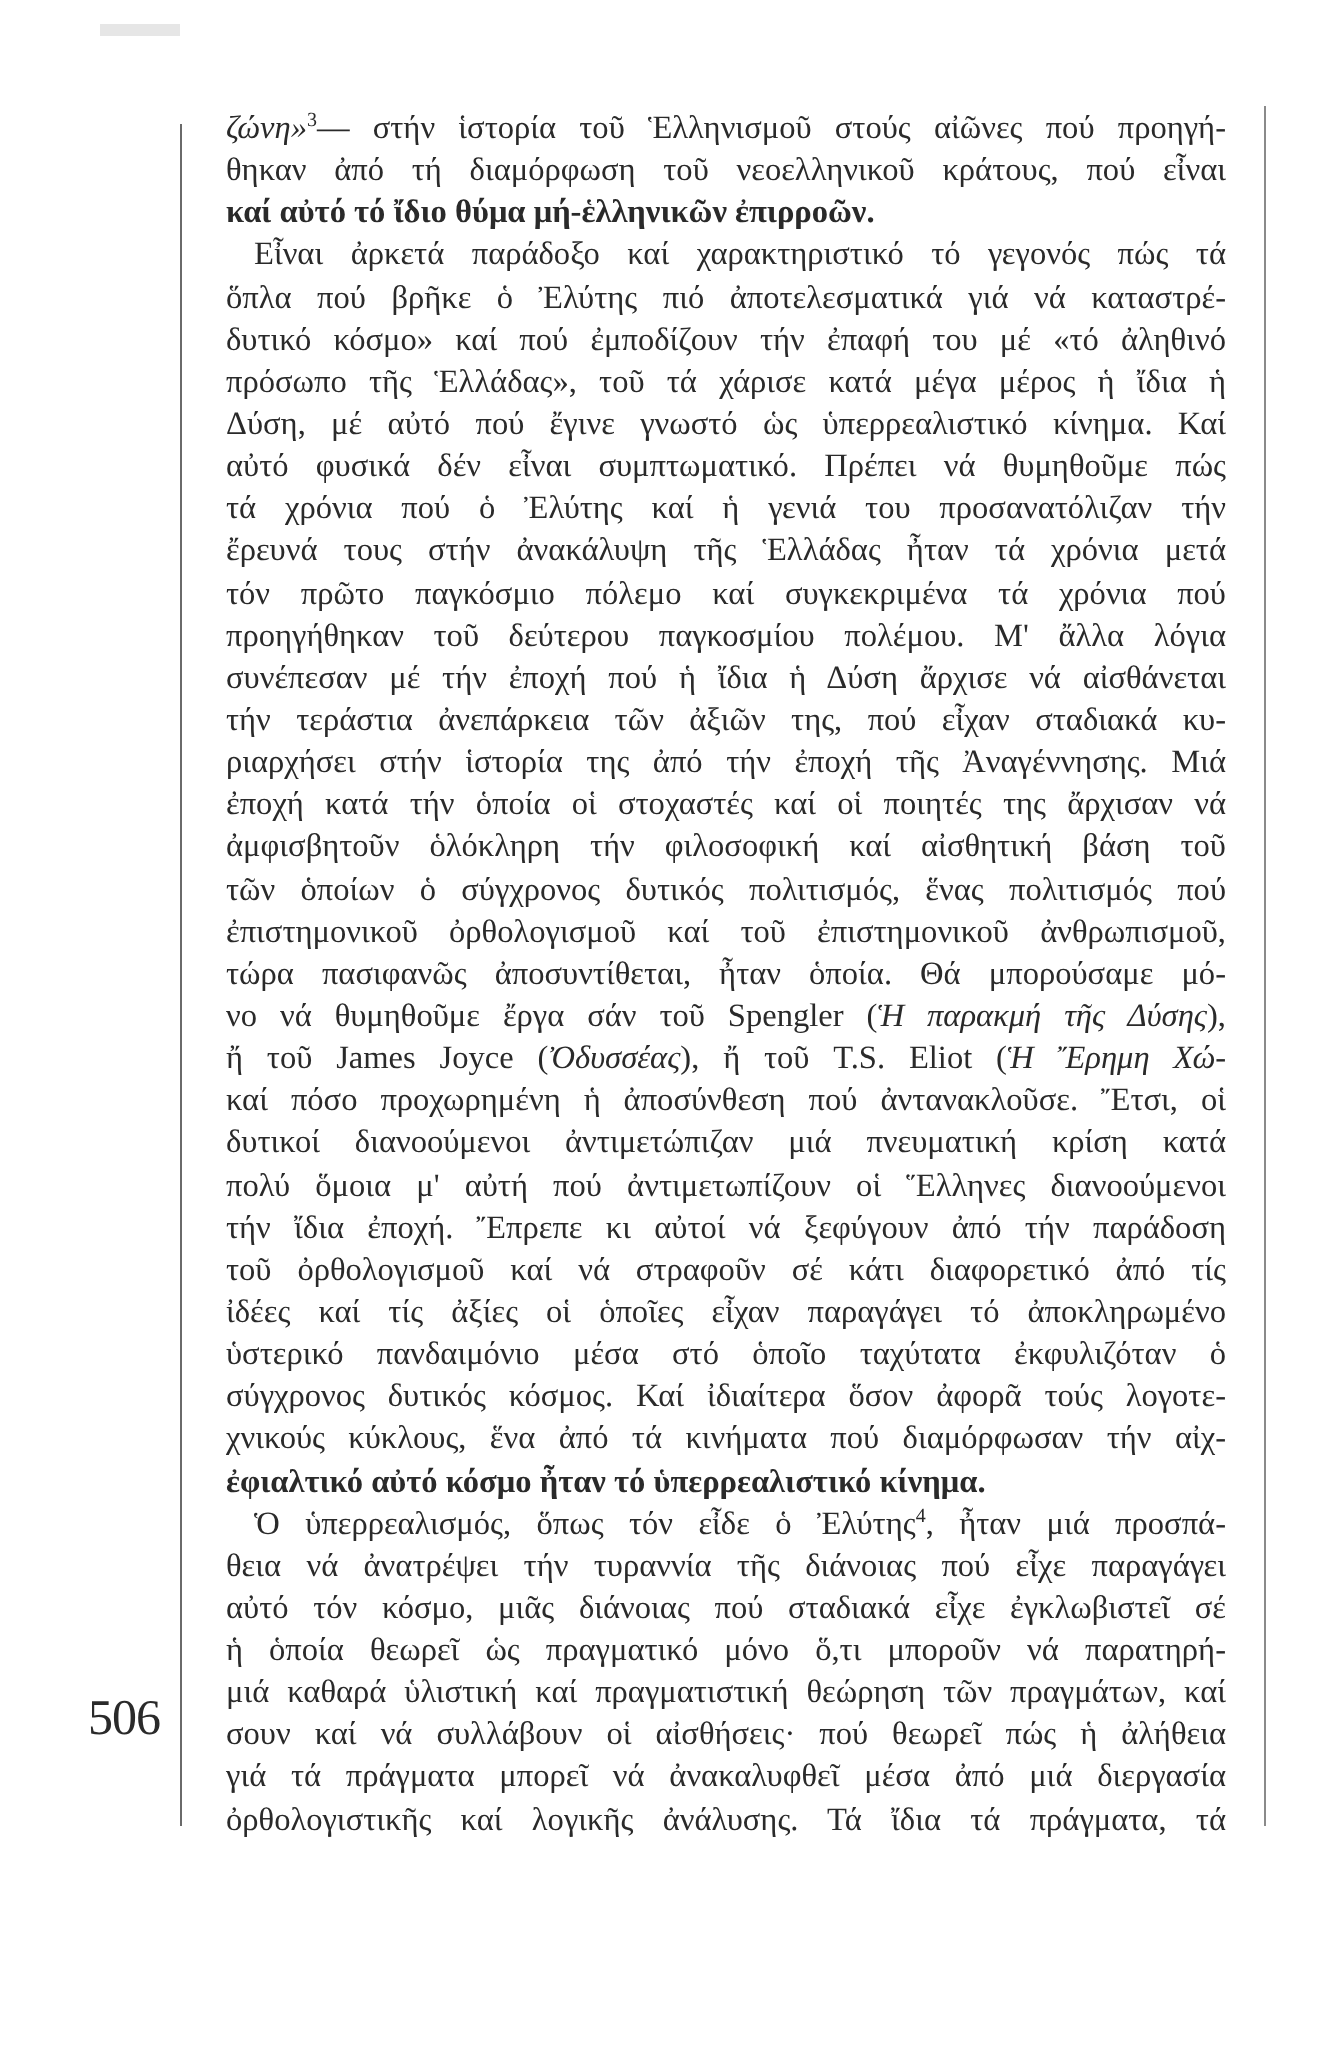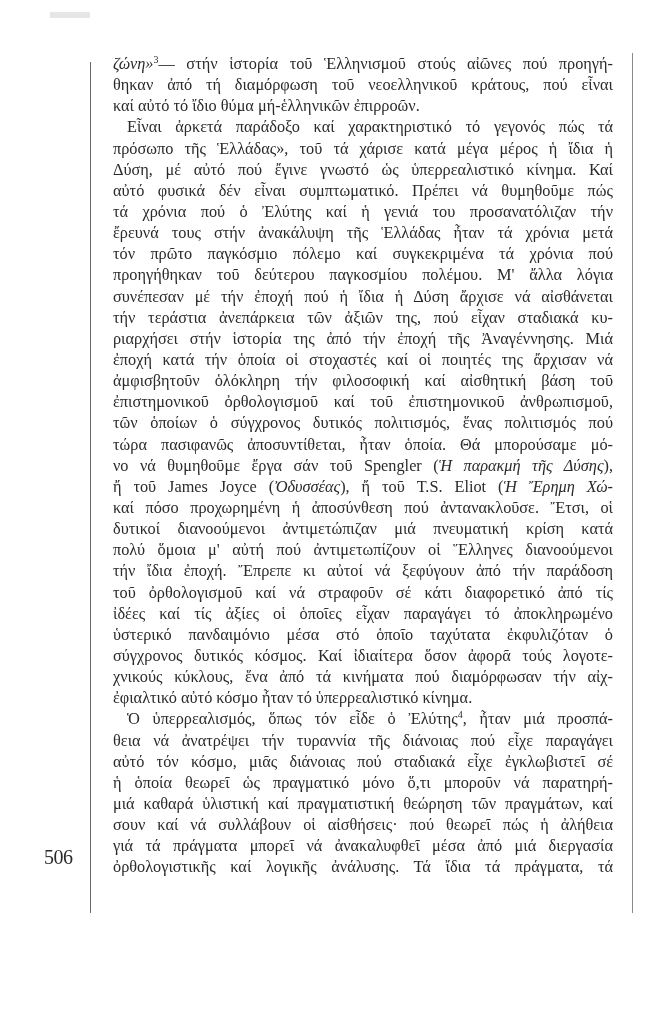--- a/index.html
+++ b/index.html
@@ -31,56 +31,58 @@
     width: 500px;
   }
   .line {
     font-size: 16.3px;
     line-height: 21.15px;
     height: 21.15px;
     white-space: nowrap;
     text-align: justify;
     text-align-last: justify;
   }
-  .line.last { text-align-last: left; }
+  .line.last { text-align-last: left; font-weight: bold; }
   .line.indent { padding-left: 14px; }
   .it { font-style: italic; }
   sup { font-size: 10px; line-height: 0; vertical-align: 6px; }
   .page-number {
     position: absolute; left: 44px; top: 846px;
-    font-size: 20px; letter-spacing: -0.5px;
+    font-size: 25px; letter-spacing: -0.5px;
     color: #2a2a2a;
   }
 </style>
 </head>
 <body>
 
 <div class="corner-mark"></div>
 <div class="rule-left"></div>
 <div class="rule-right"></div>
 
 <div class="text-block" id="text-block">
     <div class="line"><span class="it">ζώνη»</span><sup>3</sup><span>— στήν ἱστορία τοῦ Ἑλληνισμοῦ στούς αἰῶνες πού προηγή-</span></div>
     <div class="line"><span>θηκαν ἀπό τή διαμόρφωση τοῦ νεοελληνικοῦ κράτους, πού εἶναι</span></div>
     <div class="line last"><span>καί αὐτό τό ἴδιο θύμα μή-ἑλληνικῶν ἐπιρροῶν.</span></div>
     <div class="line indent"><span>Εἶναι ἀρκετά παράδοξο καί χαρακτηριστικό τό γεγονός πώς τά</span></div>
+    <div class="line"><span>ὅπλα πού βρῆκε ὁ Ἐλύτης πιό ἀποτελεσματικά γιά νά καταστρέ-</span></div>
+    <div class="line"><span>δυτικό κόσμο» καί πού ἐμποδίζουν τήν ἐπαφή του μέ «τό ἀληθινό</span></div>
     <div class="line"><span>πρόσωπο τῆς Ἑλλάδας», τοῦ τά χάρισε κατά μέγα μέρος ἡ ἴδια ἡ</span></div>
     <div class="line"><span>Δύση, μέ αὐτό πού ἔγινε γνωστό ὡς ὑπερρεαλιστικό κίνημα. Καί</span></div>
     <div class="line"><span>αὐτό φυσικά δέν εἶναι συμπτωματικό. Πρέπει νά θυμηθοῦμε πώς</span></div>
     <div class="line"><span>τά χρόνια πού ὁ Ἐλύτης καί ἡ γενιά του προσανατόλιζαν τήν</span></div>
     <div class="line"><span>ἔρευνά τους στήν ἀνακάλυψη τῆς Ἑλλάδας ἦταν τά χρόνια μετά</span></div>
     <div class="line"><span>τόν πρῶτο παγκόσμιο πόλεμο καί συγκεκριμένα τά χρόνια πού</span></div>
     <div class="line"><span>προηγήθηκαν τοῦ δεύτερου παγκοσμίου πολέμου. Μ' ἄλλα λόγια</span></div>
     <div class="line"><span>συνέπεσαν μέ τήν ἐποχή πού ἡ ἴδια ἡ Δύση ἄρχισε νά αἰσθάνεται</span></div>
     <div class="line"><span>τήν τεράστια ἀνεπάρκεια τῶν ἀξιῶν της, πού εἶχαν σταδιακά κυ-</span></div>
     <div class="line"><span>ριαρχήσει στήν ἱστορία της ἀπό τήν ἐποχή τῆς Ἀναγέννησης. Μιά</span></div>
     <div class="line"><span>ἐποχή κατά τήν ὁποία οἱ στοχαστές καί οἱ ποιητές της ἄρχισαν νά</span></div>
     <div class="line"><span>ἀμφισβητοῦν ὁλόκληρη τήν φιλοσοφική καί αἰσθητική βάση τοῦ</span></div>
+    <div class="line"><span>τῶν ὁποίων ὁ σύγχρονος δυτικός πολιτισμός, ἕνας πολιτισμός πού</span></div>
     <div class="line"><span>ἐπιστημονικοῦ ὀρθολογισμοῦ καί τοῦ ἐπιστημονικοῦ ἀνθρωπισμοῦ,</span></div>
-    <div class="line"><span>τῶν ὁποίων ὁ σύγχρονος δυτικός πολιτισμός, ἕνας πολιτισμός πού</span></div>
     <div class="line"><span>τώρα πασιφανῶς ἀποσυντίθεται, ἦταν ὁποία. Θά μπορούσαμε μό-</span></div>
     <div class="line"><span>νο νά θυμηθοῦμε ἔργα σάν τοῦ Spengler (</span><span class="it">Ἡ παρακμή τῆς Δύσης</span><span>),</span></div>
     <div class="line"><span>ἤ τοῦ James Joyce (</span><span class="it">Ὀδυσσέας</span><span>), ἤ τοῦ T.S. Eliot (</span><span class="it">Ἡ Ἔρημη Χώ-</span></div>
     <div class="line"><span>καί πόσο προχωρημένη ἡ ἀποσύνθεση πού ἀντανακλοῦσε. Ἔτσι, οἱ</span></div>
     <div class="line"><span>δυτικοί διανοούμενοι ἀντιμετώπιζαν μιά πνευματική κρίση κατά</span></div>
     <div class="line"><span>πολύ ὅμοια μ' αὐτή πού ἀντιμετωπίζουν οἱ Ἕλληνες διανοούμενοι</span></div>
     <div class="line"><span>τήν ἴδια ἐποχή. Ἔπρεπε κι αὐτοί νά ξεφύγουν ἀπό τήν παράδοση</span></div>
     <div class="line"><span>τοῦ ὀρθολογισμοῦ καί νά στραφοῦν σέ κάτι διαφορετικό ἀπό τίς</span></div>
     <div class="line"><span>ἰδέες καί τίς ἀξίες οἱ ὁποῖες εἶχαν παραγάγει τό ἀποκληρωμένο</span></div>
     <div class="line"><span>ὑστερικό πανδαιμόνιο μέσα στό ὁποῖο ταχύτατα ἐκφυλιζόταν ὁ</span></div>

